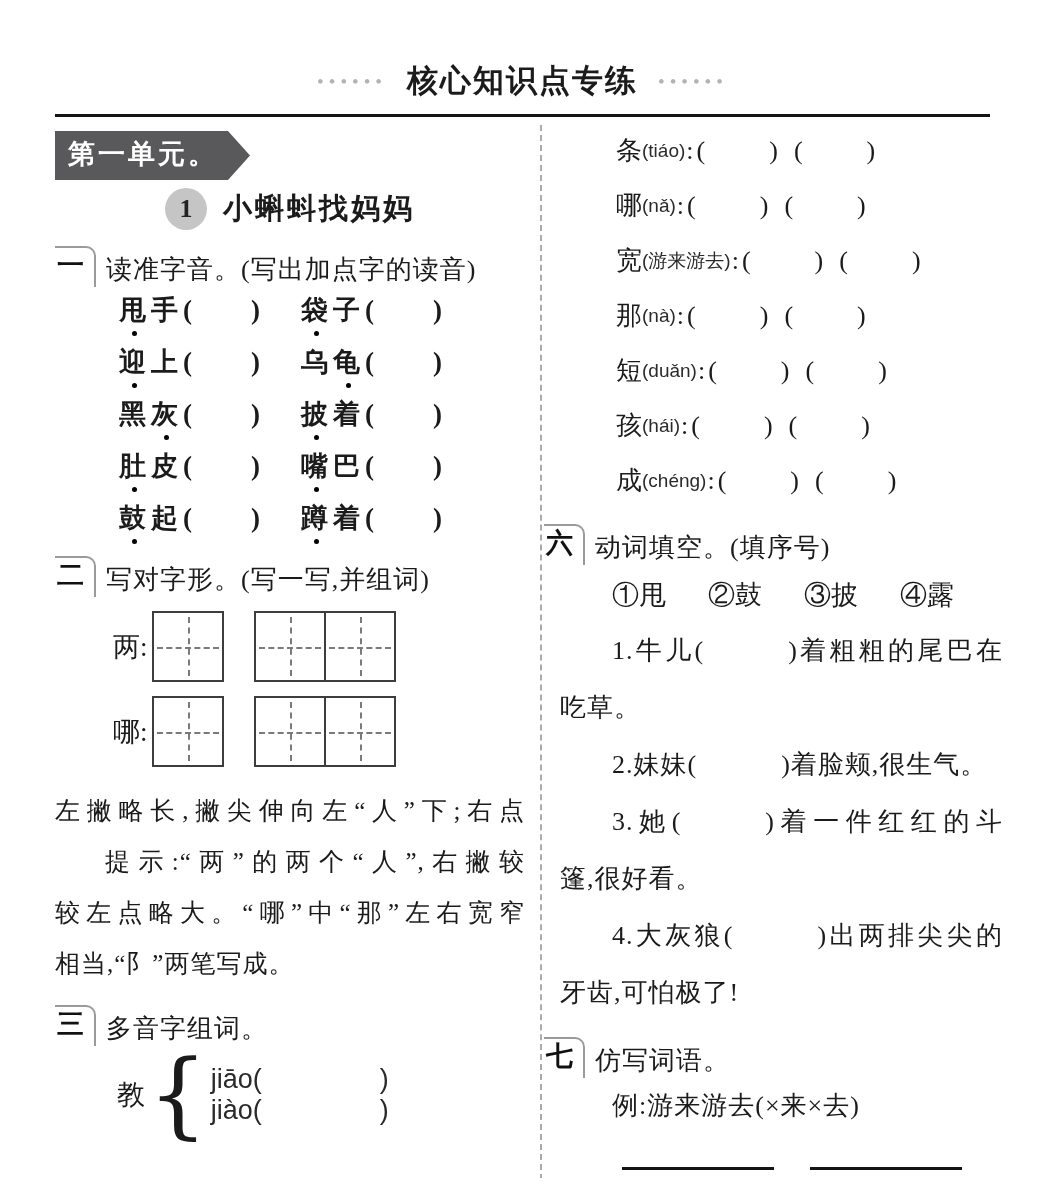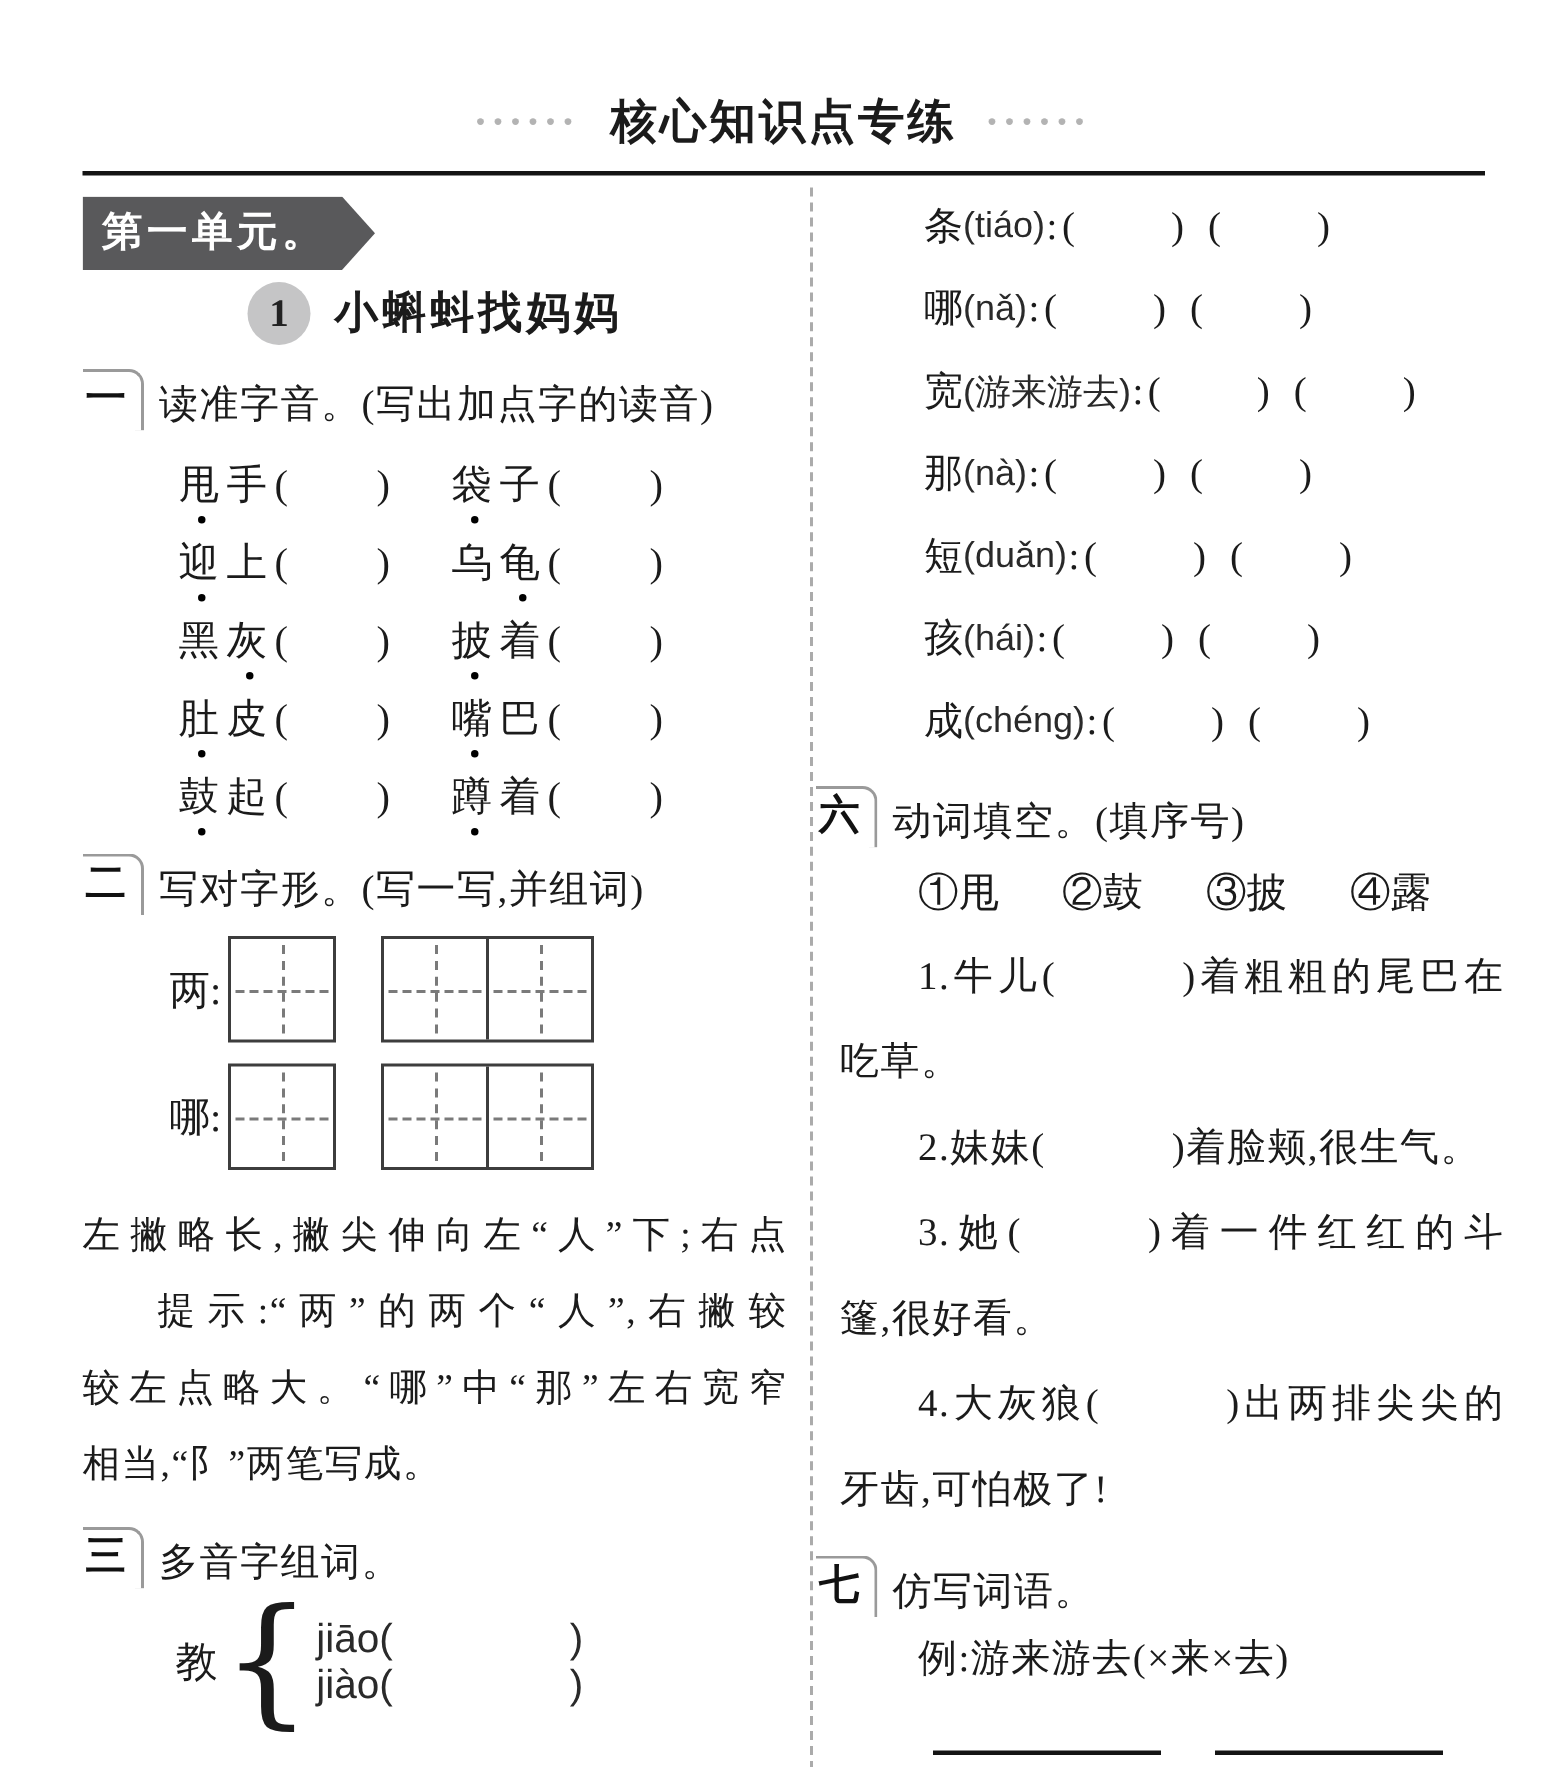--- a/index.html
+++ b/index.html
@@ -23,21 +23,21 @@
   .lesson-num{width:42px;height:42px;border-radius:50%;background:#c5c5c6;color:#222;
         display:flex;align-items:center;justify-content:center;font-size:26px;font-weight:bold;flex:none;}
   .lesson-title{font-size:29px;font-weight:bold;letter-spacing:3px;}
   
   .sec{display:flex;align-items:flex-start;margin-top:16px;}
   .sec-num{font-size:27px;font-weight:bold;line-height:1.15;color:#111;
         border-top:2px solid #9a9a9a;border-right:2px solid #9a9a9a;border-top-right-radius:10px;
         padding:2px 10px 6px 2px;margin-right:10px;flex:none;}
   .sec-title{font-size:26px;padding-top:6px;letter-spacing:1px;}
   
-  .word-grid{display:grid;grid-template-columns:182px 1fr;padding-left:64px;margin-top:18px;row-gap:12px;}
+  .word-grid{display:grid;grid-template-columns:182px 1fr;padding-left:64px;margin-top:5px;row-gap:12px;font-weight:bold;}
   .word-item{font-size:27px;letter-spacing:3px;height:40px;white-space:nowrap;}
   .ch{position:relative;display:inline-block;margin-right:2px;}
   .ch.dotted::after{content:"";position:absolute;width:5px;height:5px;border-radius:50%;
         background:#000;left:42%;bottom:-8px;}
   .blank{display:inline-block;}
   .wblank{width:56px;}
   
   .writing-row{display:flex;align-items:center;margin:14px 0 0 58px;}
   .writing-label{font-size:27px;margin-right:4px;flex:none;}
   .wbox{display:flex;border:2px solid #3d3d3d;flex:none;}
@@ -54,21 +54,21 @@
   
   .poly{display:flex;align-items:center;margin:2px 0 0 62px;}
   .poly-char{font-size:28px;flex:none;}
   .poly-brace{font-size:94px;font-weight:200;line-height:1;margin:0 3px;flex:none;
         font-family:"DejaVu Serif",serif;}
   .poly-lines{display:flex;flex-direction:column;gap:0;
         font-family:"Liberation Sans","DejaVu Sans",sans-serif;font-size:27px;color:#2a2a2a;}
   .rblank{width:118px;}
   
   .pinyin-row{font-size:26px;height:55px;display:flex;align-items:center;padding-left:72px;white-space:nowrap;}
-  .pr-pinyin{font-family:"Liberation Sans","DejaVu Sans",sans-serif;font-size:24px;color:#2a2a2a;}
+  .pr-pinyin{font-family:"Liberation Sans","DejaVu Sans",sans-serif;font-size:19px;color:#2a2a2a;}
   .pr-colon{margin:0 3px 0 1px;}
   .pblank{width:64px;}
   .pgroup2{margin-left:16px;}
   .rows-wrap{margin-top:6px;}
   
   .options{display:flex;gap:42px;padding-left:68px;font-size:27px;height:55px;align-items:center;margin-top:2px;}
   .sentences{margin-left:16px;margin-right:2px;}
   .s-line{font-size:26px;line-height:57px;letter-spacing:1px;}
   .sblank{width:84px;}
   

